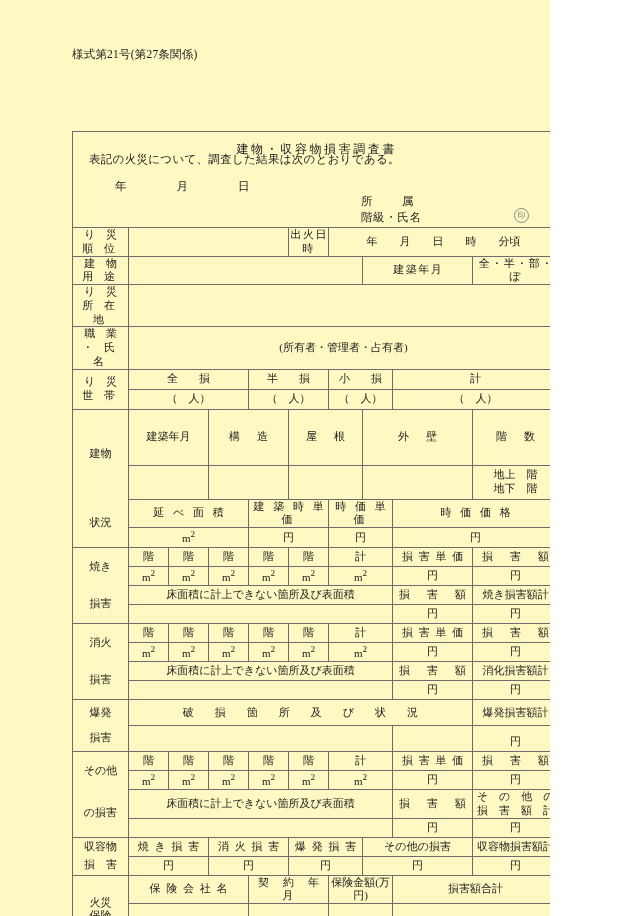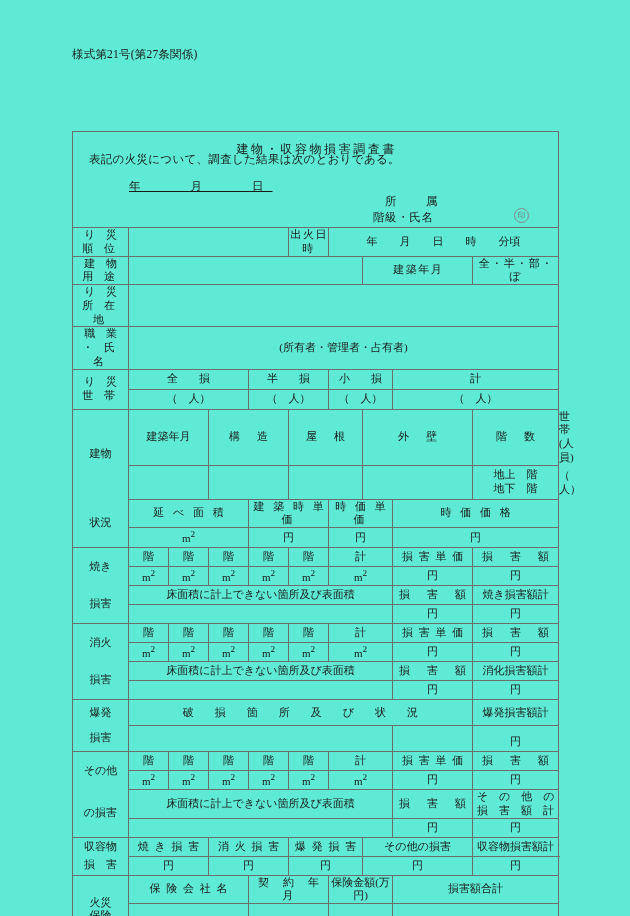--- a/index.html
+++ b/index.html
@@ -12,23 +12,23 @@
     width: 630px;
     height: 916px;
     position: relative;
     font-family: "Liberation Serif", "DejaVu Serif", serif;
     color: #1a1a1a;
     -webkit-font-smoothing: antialiased;
   }
   .page {
     position: absolute;
     left: 0; top: 0;
-    width: 630px;
+    width: 550px;
     height: 916px;
-    background: #5eead4;
+    background: #fef9c3;
     overflow: hidden;
   }
 
   
   .form-no {
     position: absolute;
     left: 72px;
     top: 47px;
     font-size: 11.5px;
     letter-spacing: 0.2px;
@@ -108,36 +108,35 @@
   }
   .doc-sub {
     position: absolute;
     left: 16px;
     top: 20px;
     font-size: 11.5px;
     letter-spacing: 0.3px;
   }
   .doc-date {
     position: absolute;
-    left: 56px;
+    left: 42px;
     top: 47px;
     font-size: 11.5px;
     letter-spacing: 9px;
-    text-decoration: underline;
   }
   .sig-dept {
     position: absolute;
-    left: 312px;
+    left: 288px;
     top: 62px;
     font-size: 11.5px;
     letter-spacing: 9px;
   }
   .sig-rank {
     position: absolute;
-    left: 300px;
+    left: 288px;
     top: 78px;
     font-size: 11.5px;
     letter-spacing: 0.6px;
   }
   .seal {
     position: absolute;
     left: 441px;
     top: 76px;
     width: 13px;
     height: 13px;

